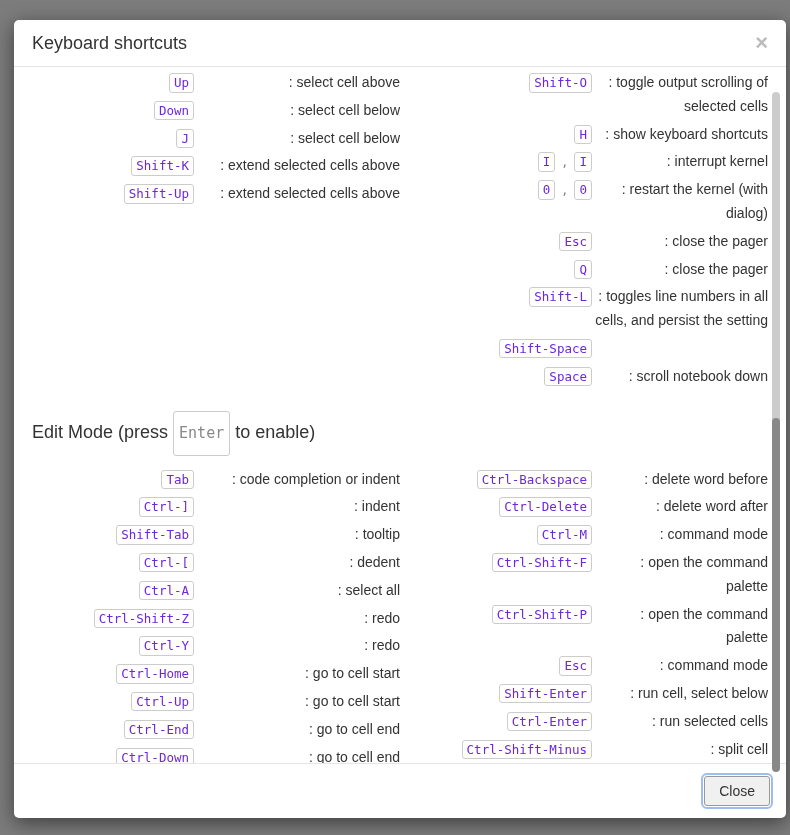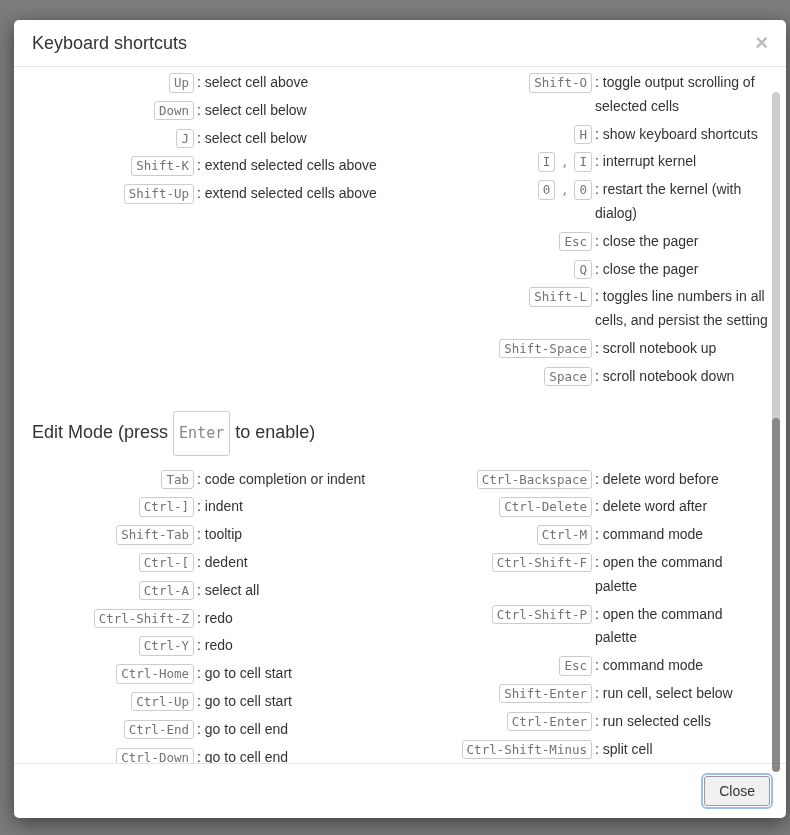--- a/index.html
+++ b/index.html
@@ -107,30 +107,30 @@
     .key-col {
       flex: 0 0 165px;
       text-align: right;
       padding-right: 3px;
     }
     .col-right .key-col {
       flex: 0 0 195px;
     }
     .desc-col {
       flex: 1 1 auto;
-      text-align: left;
+      text-align: right;
     }
     kbd {
       display: inline-block;
       border: 1px solid #ccc;
       border-radius: 3px;
       padding: 0 4px;
       font-family: monospace;
       font-size: 12.5px;
-      color: #737373;
+      color: #6d28d9;
       background: #fff;
       line-height: 1.4;
       vertical-align: baseline;
     }
     .key-sep {
       color: #888;
       font-family: monospace;
       font-size: 12.5px;
       padding: 0 2px;
     }
@@ -231,21 +231,20 @@
           <div class="shortcut-row">
             <div class="key-col"><kbd>Q</kbd></div>
             <div class="desc-col"><span class="colon">: </span><span>close the pager</span></div>
           </div>
           <div class="shortcut-row">
             <div class="key-col"><kbd>Shift-L</kbd></div>
             <div class="desc-col"><span class="colon">: </span><span>toggles line numbers in all cells, and persist the setting</span></div>
           </div>
           <div class="shortcut-row">
             <div class="key-col"><kbd>Shift-Space</kbd></div>
-            <div class="desc-col"><span class="colon">: </span><span>scroll notebook up</span></div>
           </div>
           <div class="shortcut-row">
             <div class="key-col"><kbd>Space</kbd></div>
             <div class="desc-col"><span class="colon">: </span><span>scroll notebook down</span></div>
           </div>
         </div>
     </div>
 
     <div class="section-title">
       <span>Edit Mode (press </span><kbd>Enter</kbd><span> to enable)</span>

